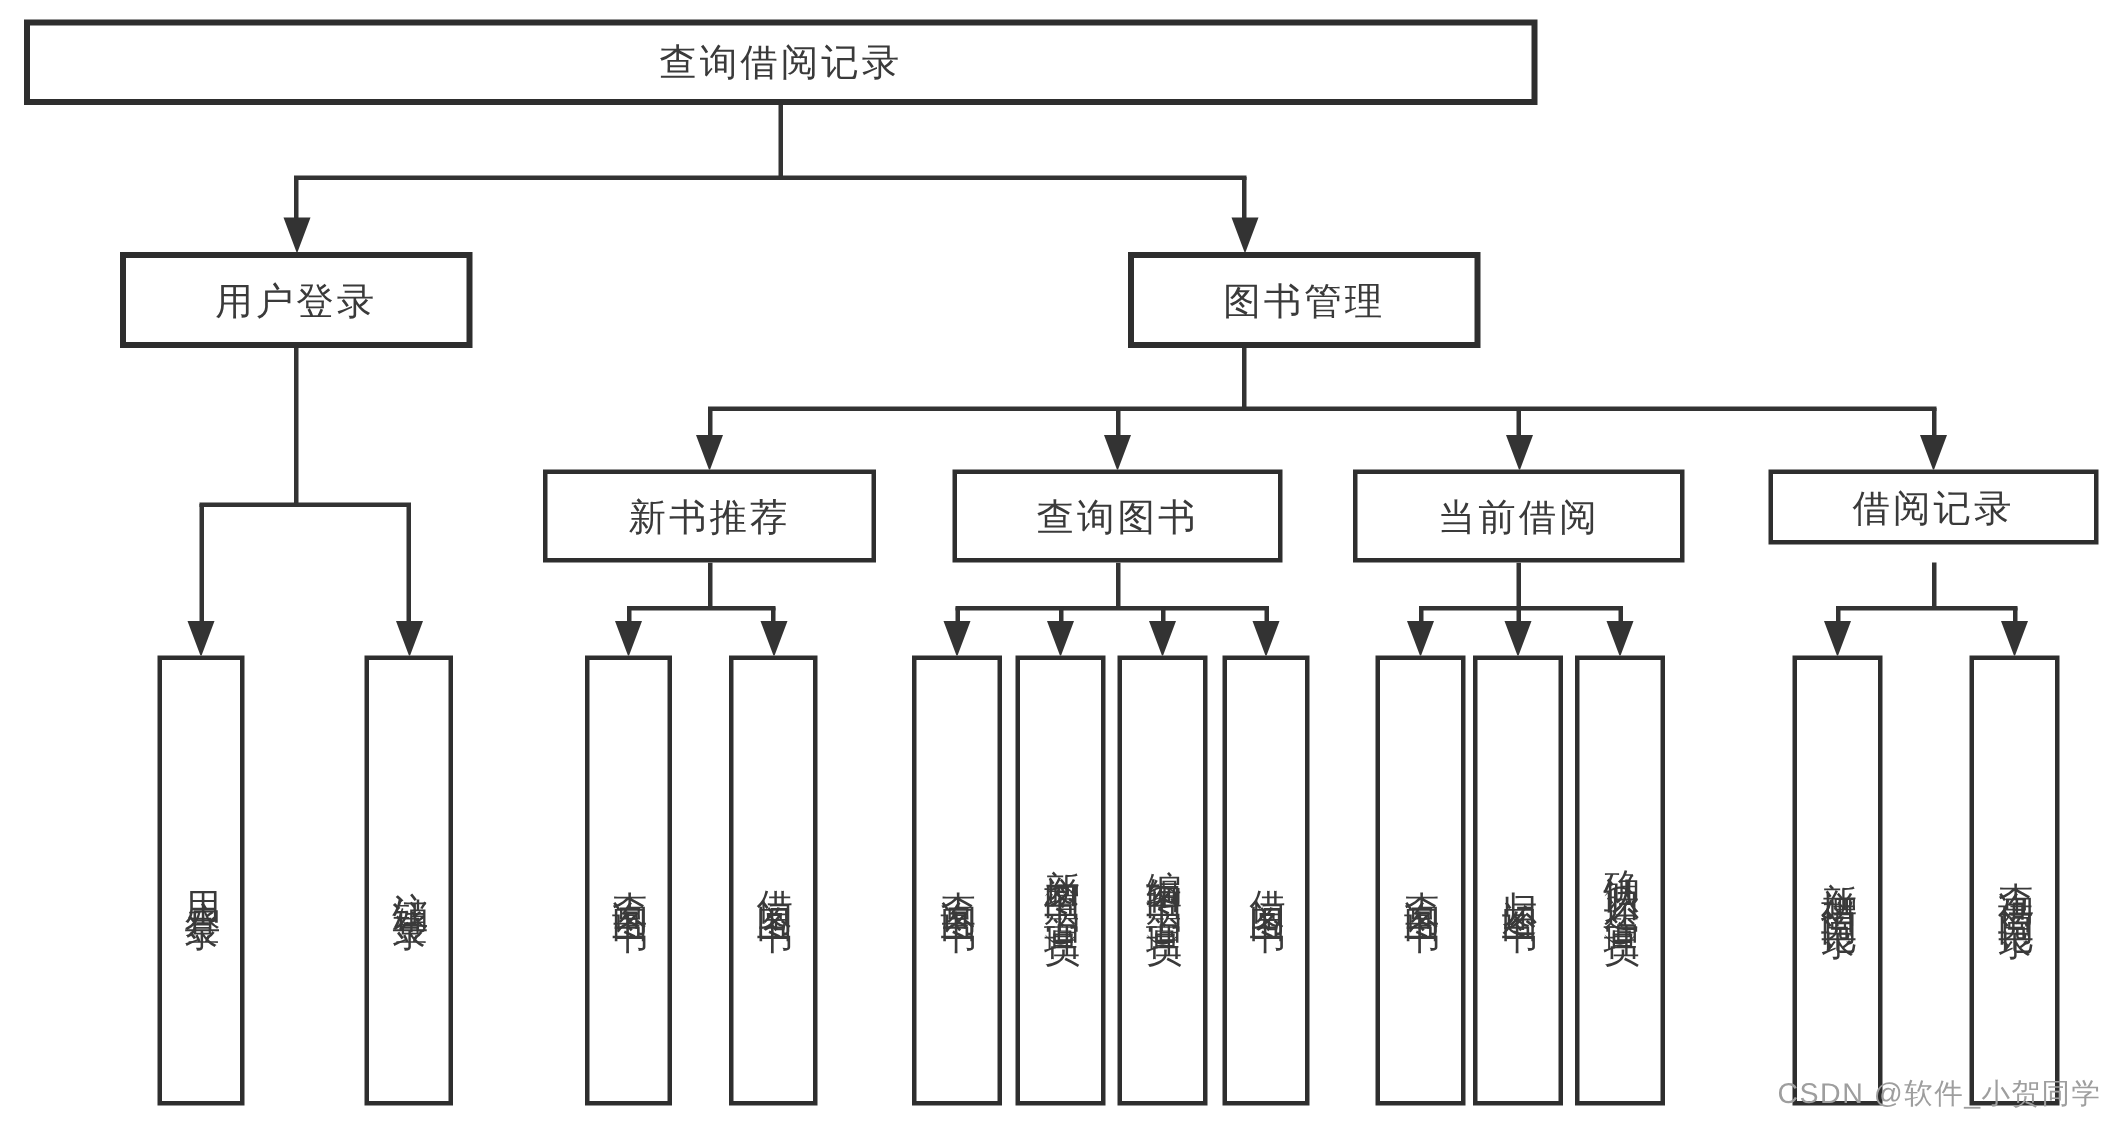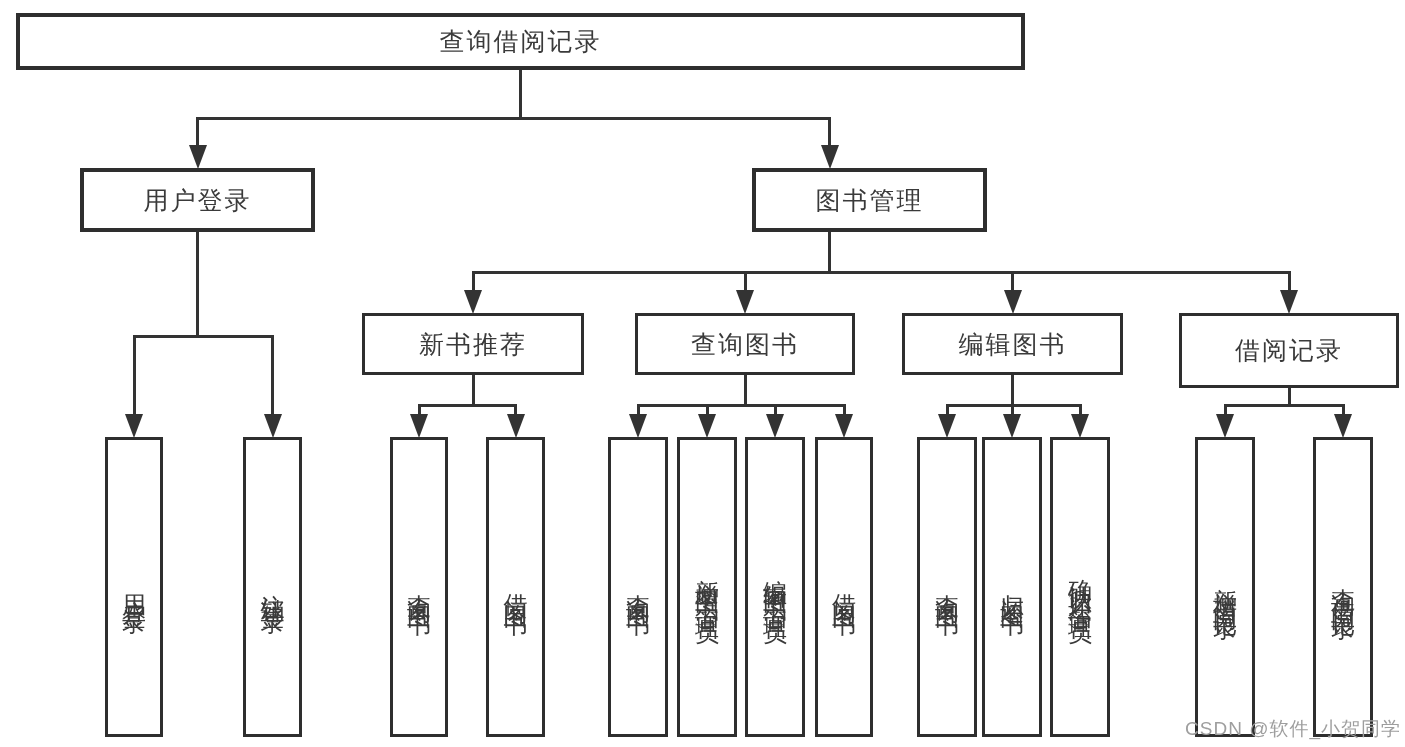--- a/index.html
+++ b/index.html
@@ -151,32 +151,32 @@
       <div class="node d3 v" style="left: 677px; top: 437px; width: 60px; height: 300px; border-color: rgb(46, 46, 46); color: rgb(58, 58, 58);">
         <span>新增图书（管理员）</span>
       </div>
       <div class="node d3 v" style="left: 745px; top: 437px; width: 60px; height: 300px; border-color: rgb(46, 46, 46); color: rgb(58, 58, 58);">
         <span>编辑图书（管理员）</span>
       </div>
       <div class="node d3 v" style="left: 815px; top: 437px; width: 58px; height: 300px; border-color: rgb(46, 46, 46); color: rgb(58, 58, 58);">
         <span>借阅图书</span>
       </div>
       <div class="node d2 h" style="left: 902px; top: 313px; width: 221px; height: 62px; border-color: rgb(46, 46, 46); color: rgb(58, 58, 58);">
-        <span>编辑图书</span>
+        <span>当前借阅</span>
       </div>
       <div class="node d3 v" style="left: 917px; top: 437px; width: 60px; height: 300px; border-color: rgb(46, 46, 46); color: rgb(58, 58, 58);">
         <span>查询图书</span>
       </div>
       <div class="node d3 v" style="left: 982px; top: 437px; width: 60px; height: 300px; border-color: rgb(46, 46, 46); color: rgb(58, 58, 58);">
         <span>归还图书</span>
       </div>
       <div class="node d3 v" style="left: 1050px; top: 437px; width: 60px; height: 300px; border-color: rgb(46, 46, 46); color: rgb(58, 58, 58);">
         <span>确认归还（管理员）</span>
       </div>
-      <div class="node d2 h" style="left: 1179px; top: 313px; width: 220px; height: 75px; border-color: rgb(46, 46, 46); color: rgb(58, 58, 58);">
+      <div class="node d2 h" style="left: 1179px; top: 313px; width: 220px; height: 50px; border-color: rgb(46, 46, 46); color: rgb(58, 58, 58);">
         <span>借阅记录</span>
       </div>
       <div class="node d3 v" style="left: 1195px; top: 437px; width: 60px; height: 300px; border-color: rgb(46, 46, 46); color: rgb(58, 58, 58);">
         <span>新增借阅记录</span>
       </div>
       <div class="node d3 v" style="left: 1313px; top: 437px; width: 60px; height: 300px; border-color: rgb(46, 46, 46); color: rgb(58, 58, 58);">
         <span>查询借阅记录</span>
       </div>
     </div>
   <div class="watermark" style="color: rgb(158, 158, 158);">CSDN @软件_小贺同学</div>

